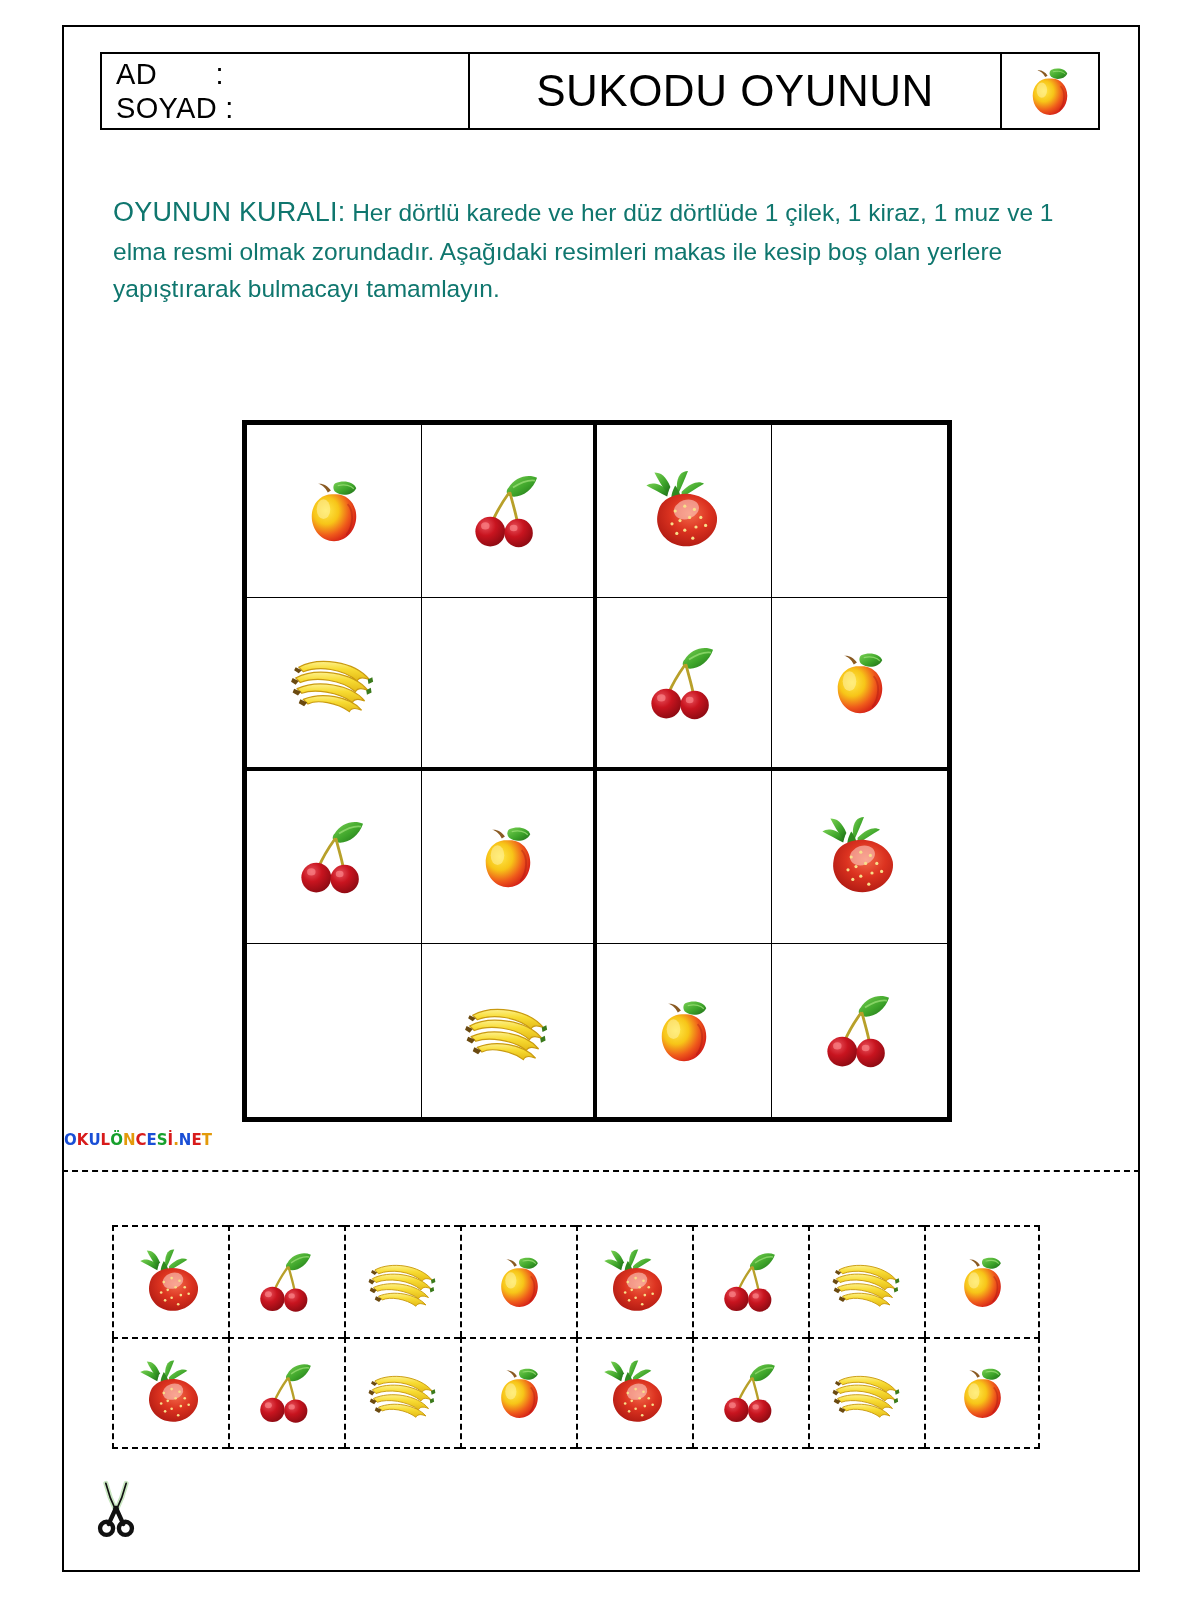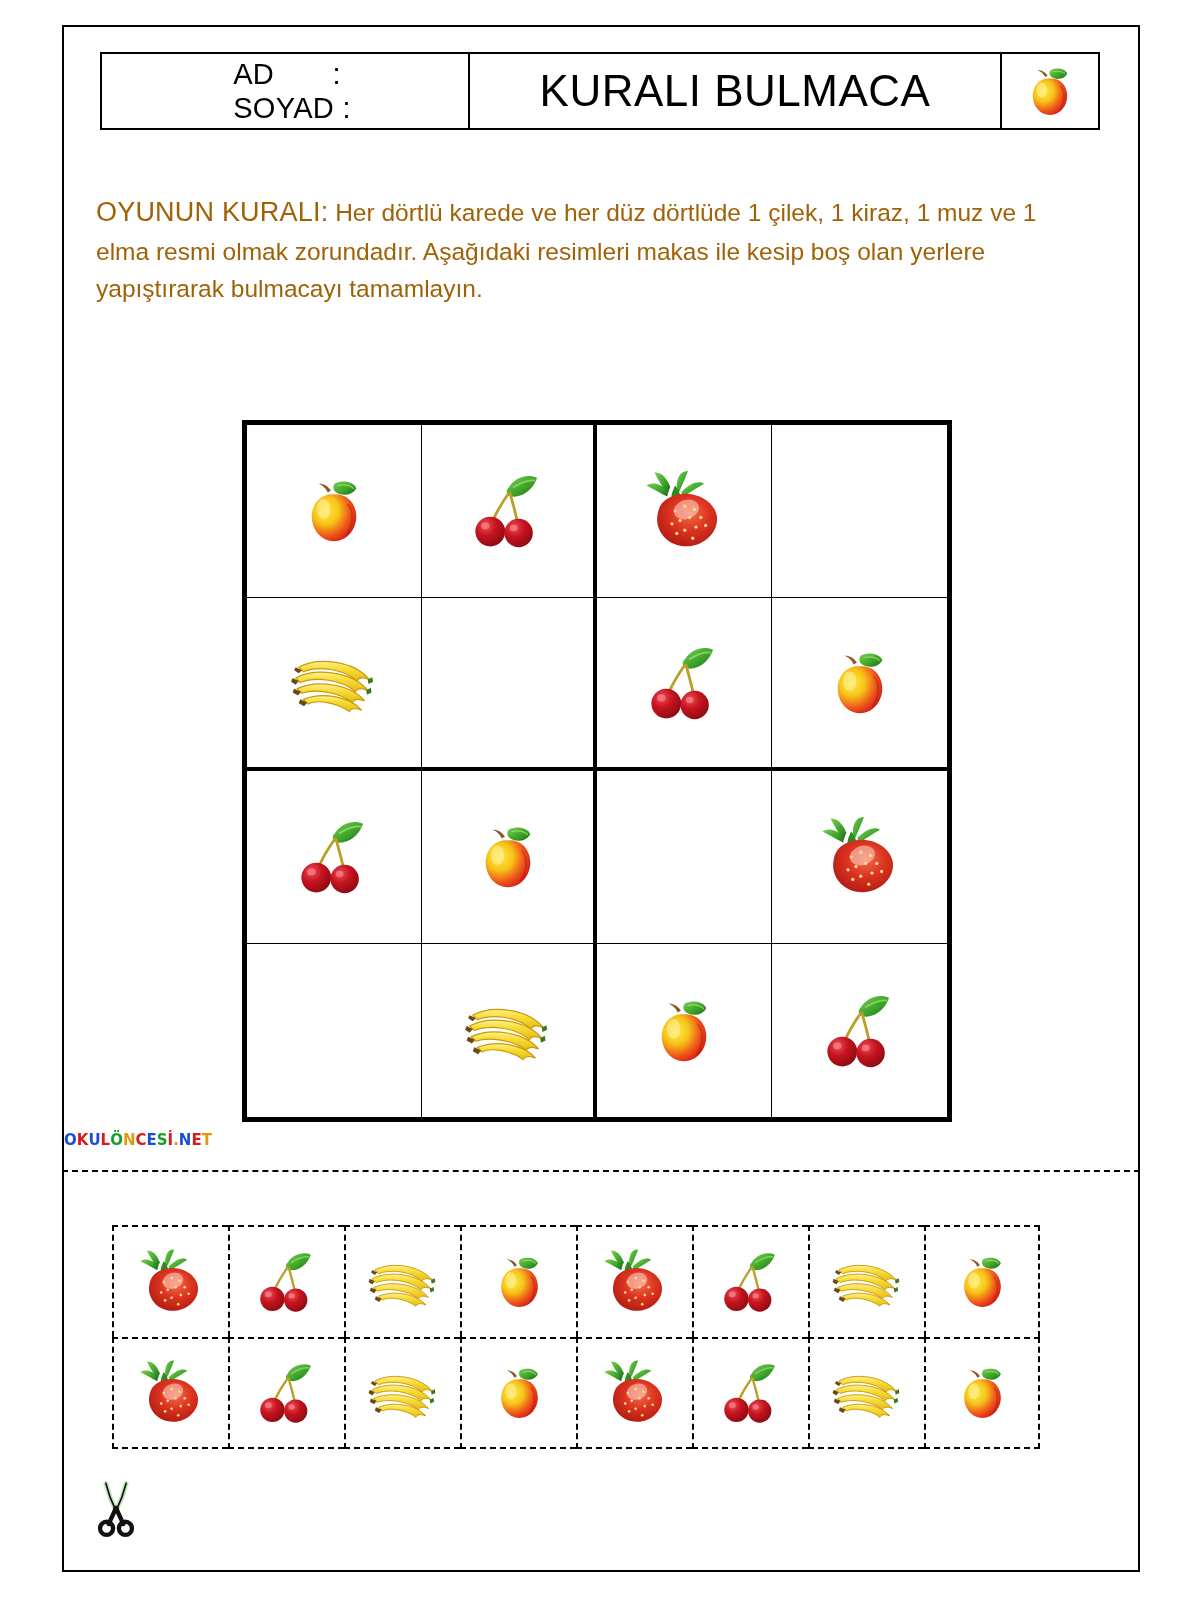--- a/index.html
+++ b/index.html
@@ -38,21 +38,20 @@
     display: flex;
     box-sizing: border-box;
   }
   .hdr-box {
     border: 2px solid #000;
     box-sizing: border-box;
     background: #fff;
     display: flex;
     align-items: center;
     position: relative;
-    justify-content: center;
   }
   .name-box {
     width: 370px;
     padding-left: 14px;
   }
   .name-lines {
     font-size: 29px;
     line-height: 1.18;
     letter-spacing: 0.3px;
     white-space: pre;
@@ -69,26 +68,26 @@
   }
   .apple-box {
     width: 100px;
     margin-left: -2px;
     justify-content: center;
   }
 
   
   .instruction {
     position: absolute;
-    left: 32px;
+    left: 49px;
     top: 140px;
     width: 975px;
     font-size: 24.5px;
     line-height: 1.52;
-    color: #a16207;
+    color: #0f766e;
   }
   .instruction .lead {
     font-size: 27px;
     letter-spacing: 0.2px;
   }
 
   
   .grid-wrap {
     position: absolute;
     left: 178px;
@@ -289,21 +288,21 @@
 <div class="sheet">
 
   <div class="header-row">
 
     <div class="hdr-box name-box">
       <div class="name-lines">AD       :
 SOYAD :</div>
     </div>
 
     <div class="hdr-box title-box">
-      <div class="title-text">KURALI BULMACA</div>
+      <div class="title-text">SUKODU OYUNUN</div>
     </div>
 
     <div class="hdr-box apple-box">
       <svg class="fruit" width="48" height="53" viewBox="0 0 100 110">
         <use href="#sym-apple"></use>
       </svg>
     </div>
   </div>
 
   <p class="instruction">

